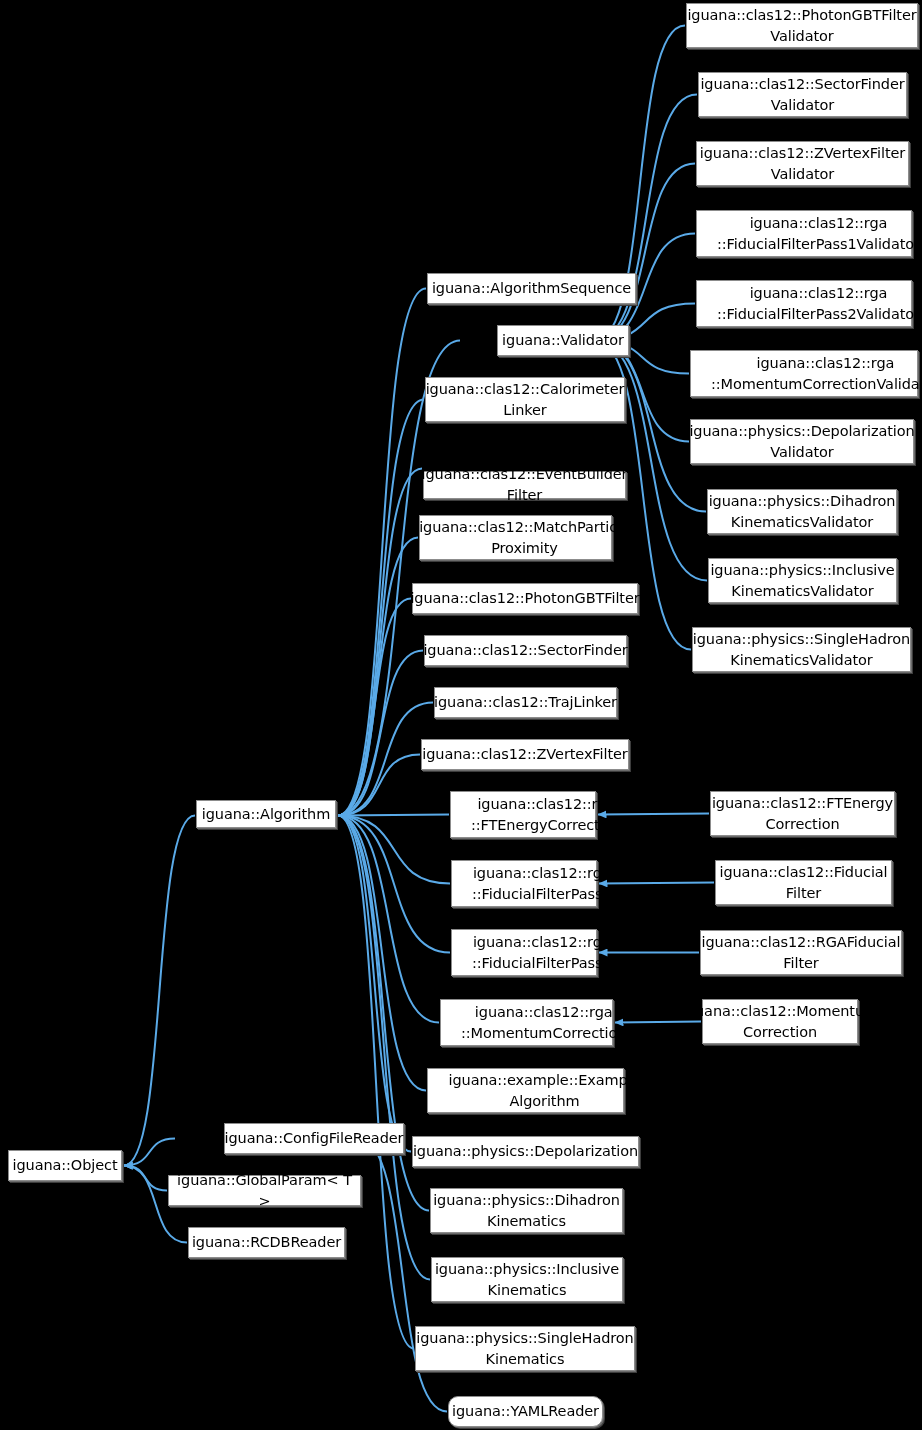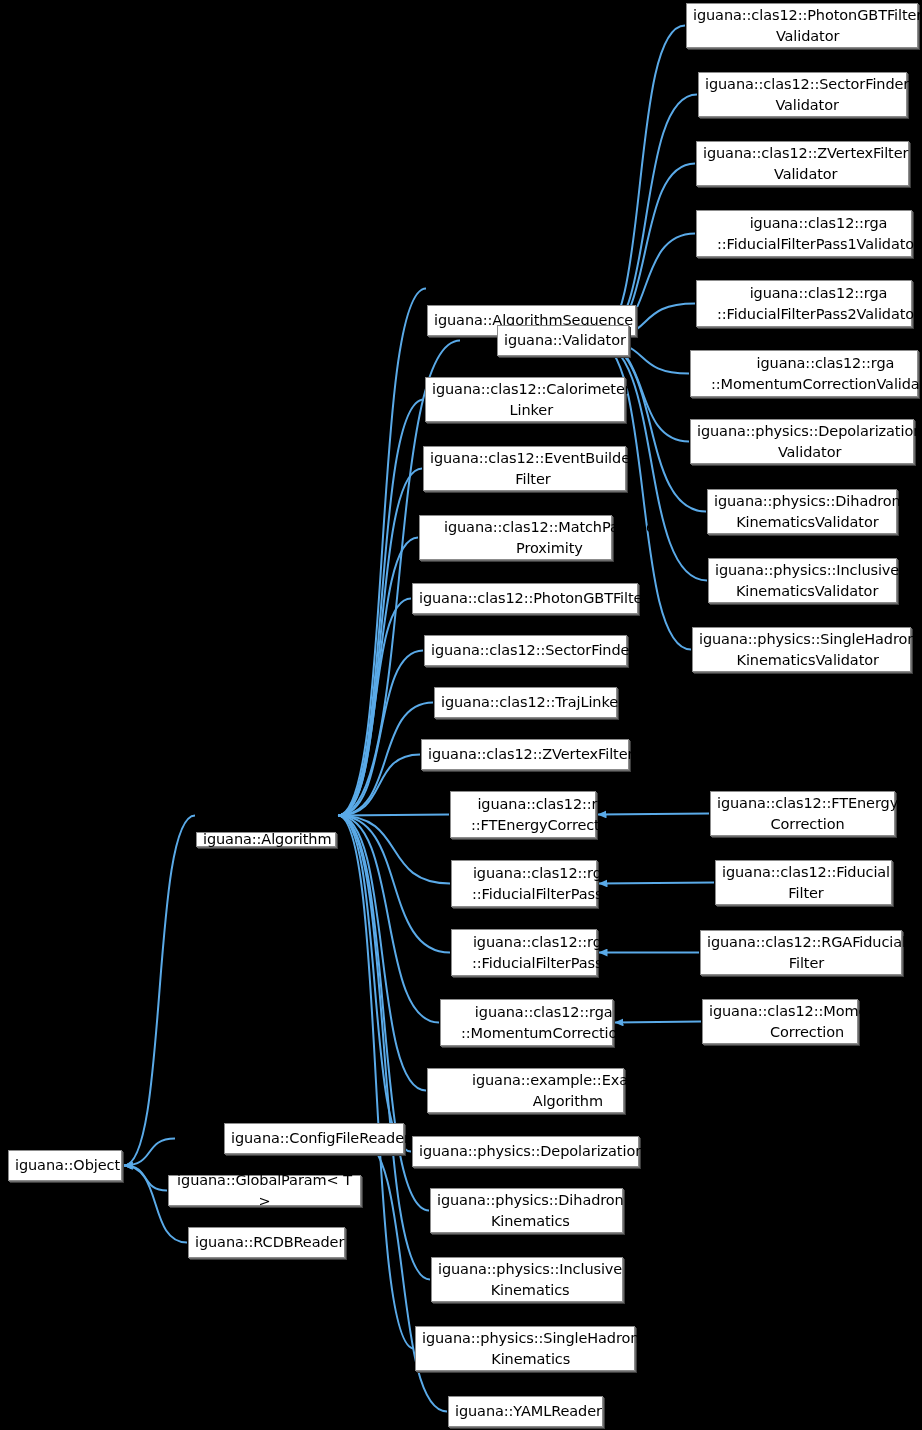--- a/index.html
+++ b/index.html
@@ -7,20 +7,21 @@
   #stage{position:relative;width:922px;height:1430px;background:#000;overflow:hidden;}
   svg#edges{position:absolute;left:0;top:0;width:922px;height:1430px;}
   .node{
     position:absolute;
     background:#fff;
     border:1px solid #8c8c8c;
     box-shadow:1px 1px 0 0 #6b6b6b, 2px 2px 0 0 #3d3d3d;
     box-sizing:border-box;
     display:flex;
     align-items:center;
+    justify-content:center;
     text-align:center;
     color:#000;
     font-size:14.5px;
     line-height:21px;
     letter-spacing:-0.1px;
     white-space:pre-line;
     padding:0 6px;
   }
   .node.left{justify-content:flex-start;text-align:center;padding-left:20px;}
 </style>
@@ -70,26 +71,26 @@
       <path d="M709,813.5 L598,814.5" fill="none" stroke="#5aaae8" stroke-width="2" marker-end="url(#ah)"></path>
       <path d="M714,882.5 L599,883.5" fill="none" stroke="#5aaae8" stroke-width="2" marker-end="url(#ah)"></path>
       <path d="M699,952.5 L599,952.5" fill="none" stroke="#5aaae8" stroke-width="2" marker-end="url(#ah)"></path>
       <path d="M701,1021.5 L615,1022.5" fill="none" stroke="#5aaae8" stroke-width="2" marker-end="url(#ah)"></path>
     </svg>
   <div id="nodes">
       <div class="node" style="left: 8px; top: 1150px; width: 114px; height: 31px;"><span>iguana::Object</span></div>
       <div class="node" style="left: 176px; top: 1123px; width: 180px; height: 31px; margin-left: 48px;"><span>iguana::ConfigFileReader</span></div>
       <div class="node" style="left: 168px; top: 1175px; width: 193px; height: 31px;"><span>iguana::GlobalParam&lt; T &gt;</span></div>
       <div class="node" style="left: 188px; top: 1227px; width: 157px; height: 31px;"><span>iguana::RCDBReader</span></div>
-      <div class="node" style="left: 196px; top: 832px; width: 140px; height: 15px;"><span>iguana::Algorithm</span></div>
-      <div class="node" style="left: 427px; top: 273px; width: 209px; height: 31px; margin-top: 32px;"><span>iguana::AlgorithmSequence</span></div>
+      <div class="node" style="left: 196px; top: 800px; width: 140px; height: 28px;"><span>iguana::Algorithm</span></div>
+      <div class="node" style="left: 427px; top: 273px; width: 209px; height: 31px;"><span>iguana::AlgorithmSequence</span></div>
       <div class="node" style="left: 461px; top: 325px; width: 132px; height: 31px; margin-left: 36px;"><span>iguana::Validator</span></div>
       <div class="node" style="left: 425px; top: 377px; width: 200px; height: 45px;"><span>iguana::clas12::Calorimeter
 Linker</span></div>
-      <div class="node" style="left: 423px; top: 446px; width: 203px; height: 45px;"><span>iguana::clas12::EventBuilder
+      <div class="node" style="left: 423px; top: 471px; width: 203px; height: 28px;"><span>iguana::clas12::EventBuilder
 Filter</span></div>
       <div class="node" style="left: 419px; top: 515px; width: 193px; height: 45px; padding-left: 24px;"><span>iguana::clas12::MatchParticle
 Proximity</span></div>
       <div class="node" style="left: 412px; top: 583px; width: 226px; height: 31px;"><span>iguana::clas12::PhotonGBTFilter</span></div>
       <div class="node" style="left: 424px; top: 635px; width: 203px; height: 31px;"><span>iguana::clas12::SectorFinder</span></div>
       <div class="node" style="left: 434px; top: 687px; width: 183px; height: 31px;"><span>iguana::clas12::TrajLinker</span></div>
       <div class="node" style="left: 421px; top: 739px; width: 208px; height: 31px;"><span>iguana::clas12::ZVertexFilter</span></div>
       <div class="node left" style="left: 450px; top: 791px; width: 146px; height: 47px;"><span>iguana::clas12::rga
 ::FTEnergyCorrection</span></div>
       <div class="node left" style="left: 451px; top: 860px; width: 146px; height: 47px;"><span>iguana::clas12::rga
@@ -100,21 +101,21 @@
 ::MomentumCorrection</span></div>
       <div class="node" style="left: 427px; top: 1068px; width: 197px; height: 45px; padding-left: 44px;"><span>iguana::example::Example
 Algorithm</span></div>
       <div class="node" style="left: 412px; top: 1136px; width: 227px; height: 31px;"><span>iguana::physics::Depolarization</span></div>
       <div class="node" style="left: 430px; top: 1188px; width: 193px; height: 45px;"><span>iguana::physics::Dihadron
 Kinematics</span></div>
       <div class="node" style="left: 431px; top: 1257px; width: 192px; height: 45px;"><span>iguana::physics::Inclusive
 Kinematics</span></div>
       <div class="node" style="left: 415px; top: 1326px; width: 220px; height: 45px;"><span>iguana::physics::SingleHadron
 Kinematics</span></div>
-      <div class="node" style="left: 448px; top: 1396px; width: 155px; height: 31px;"><span>iguana::YAMLReader</span></div>
+      <div class="node" style="left: 448px; top: 1396px; width: 155px; height: 31px; border-radius: 10px;"><span>iguana::YAMLReader</span></div>
       <div class="node" style="left: 686px; top: 3px; width: 232px; height: 45px;"><span>iguana::clas12::PhotonGBTFilter
 Validator</span></div>
       <div class="node" style="left: 698px; top: 72px; width: 209px; height: 45px;"><span>iguana::clas12::SectorFinder
 Validator</span></div>
       <div class="node" style="left: 696px; top: 141px; width: 213px; height: 45px;"><span>iguana::clas12::ZVertexFilter
 Validator</span></div>
       <div class="node left" style="left: 696px; top: 210px; width: 216px; height: 47px;"><span>iguana::clas12::rga
 ::FiducialFilterPass1Validator</span></div>
       <div class="node left" style="left: 696px; top: 280px; width: 216px; height: 47px;"><span>iguana::clas12::rga
 ::FiducialFilterPass2Validator</span></div>

